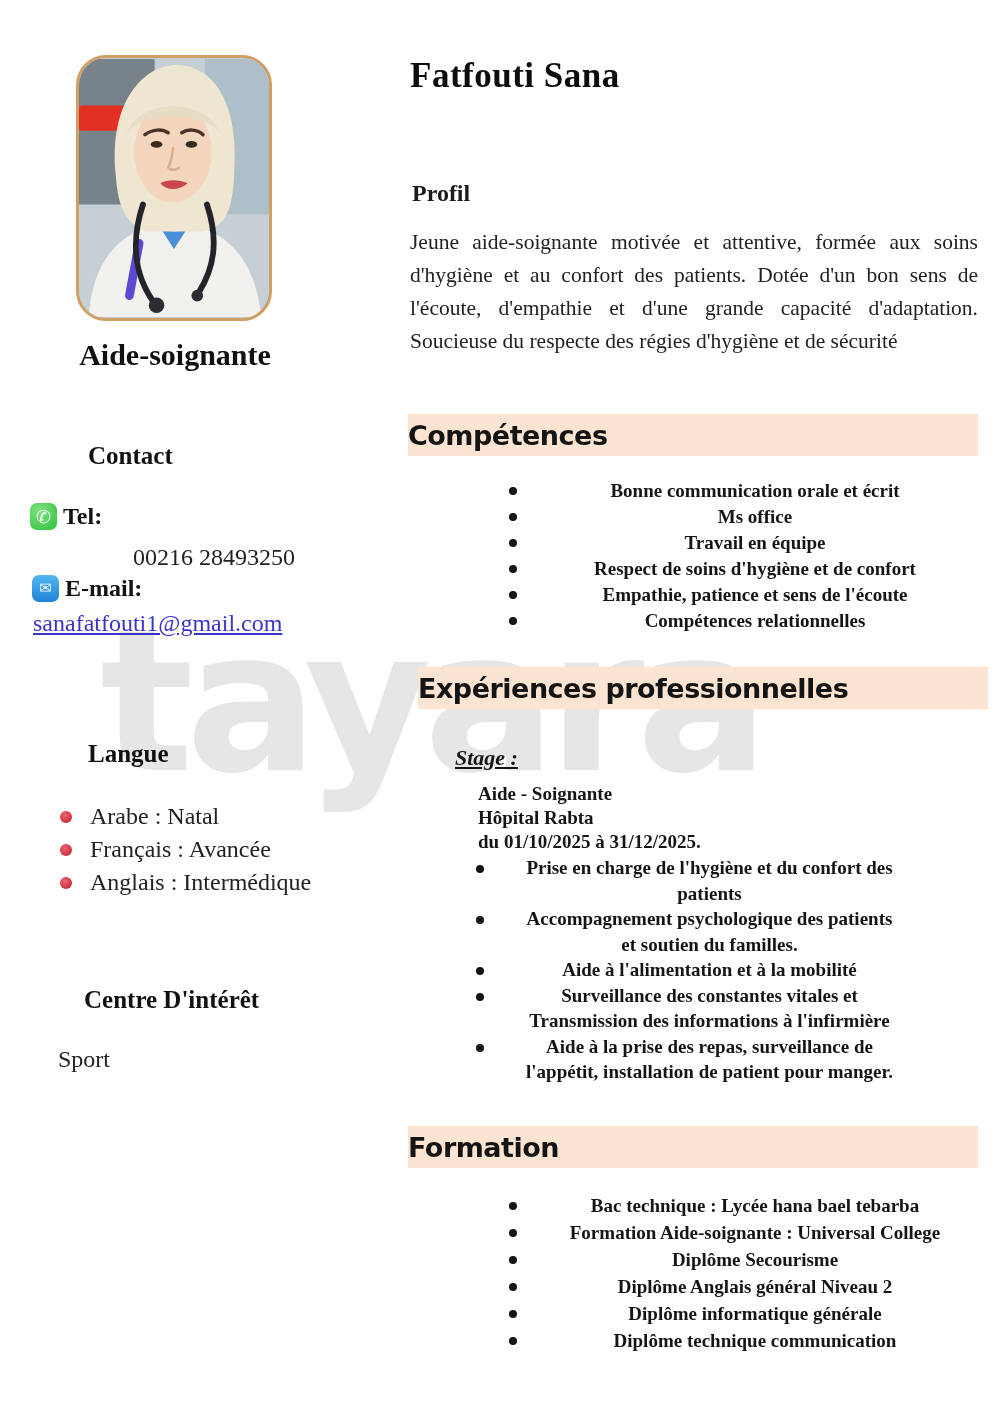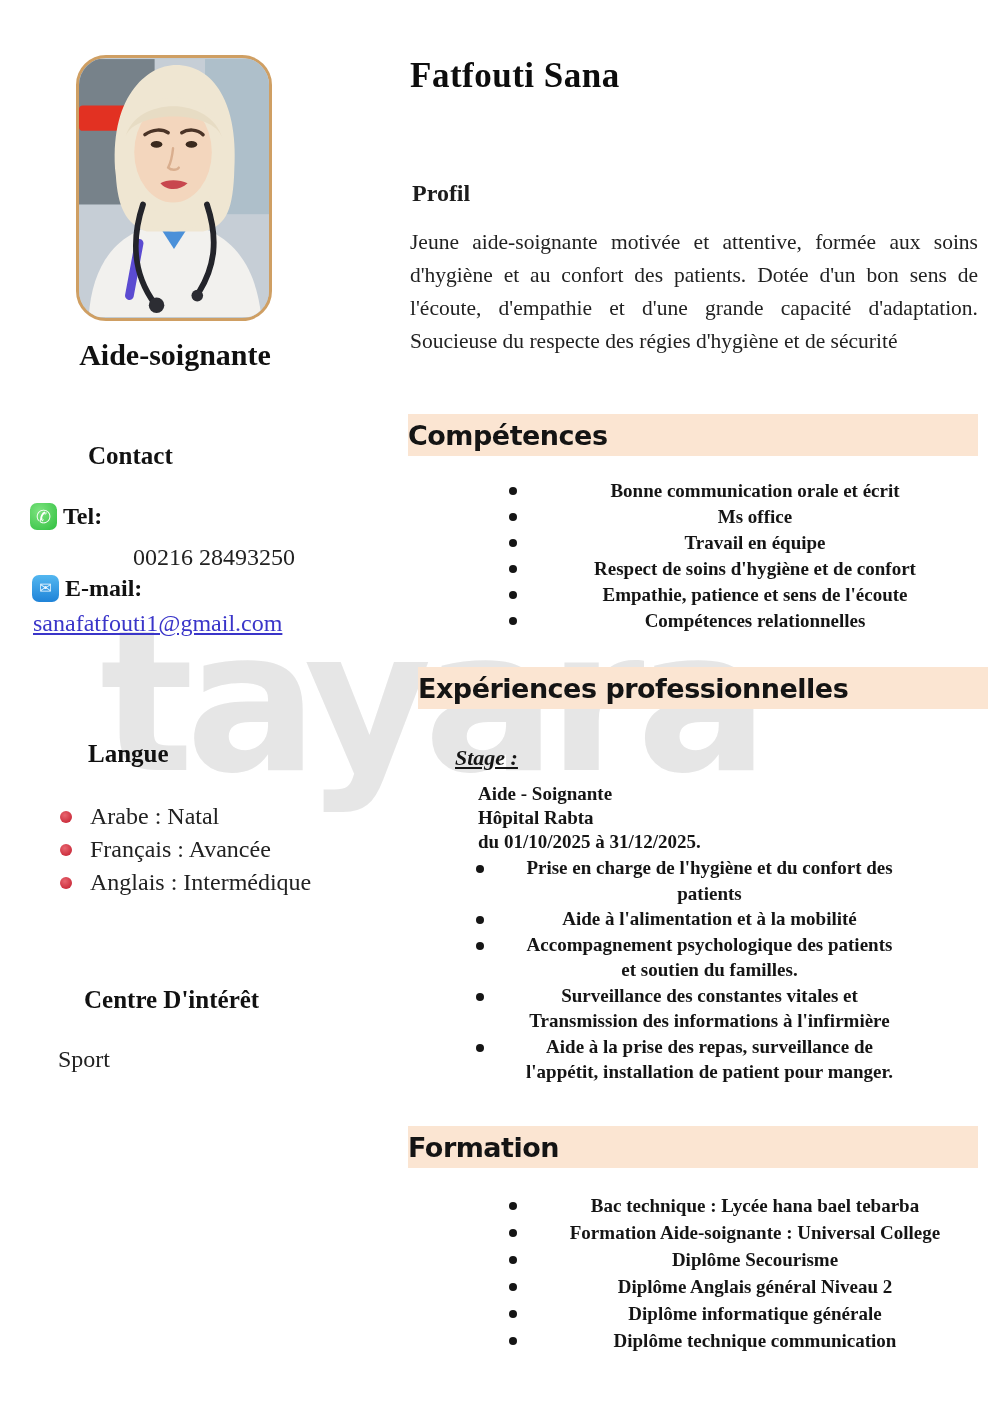--- a/index.html
+++ b/index.html
@@ -207,23 +207,23 @@
     </div>
     <div class="stage-label">Stage :</div>
     <div class="job-block">
       <div>Aide - Soignante</div>
       <div>Hôpital Rabta</div>
       <div>du 01/10/2025 à 31/12/2025.</div>
     </div>
     <ul class="dot-list experience-list">
       <li>Prise en charge de l'hygiène et du confort des
 patients</li>
-      <li>Aide à l'alimentation et à la mobilité</li>
       <li>Accompagnement psychologique des patients
 et soutien du familles.</li>
+      <li>Aide à l'alimentation et à la mobilité</li>
       <li>Surveillance des constantes vitales et
 Transmission des informations à l'infirmière</li>
       <li>Aide à la prise des repas, surveillance de
 l'appétit, installation de patient pour manger.</li>
     </ul>
 
     <div class="section-bar bar-formation">
       <span>Formation</span>
     </div>
     <ul class="dot-list formation-list">

